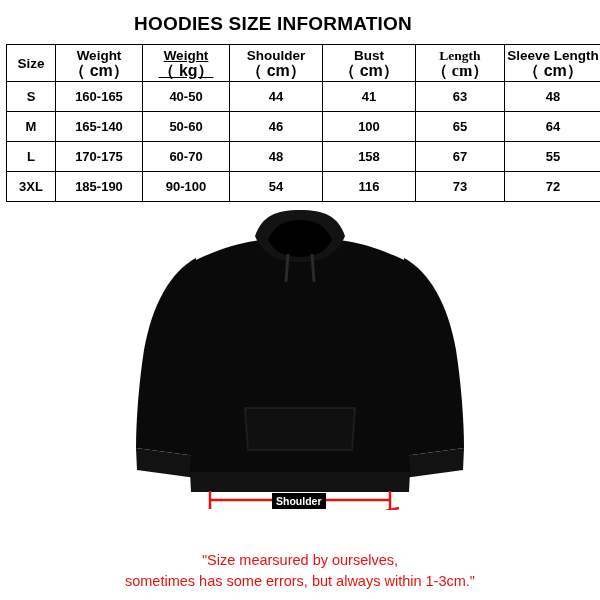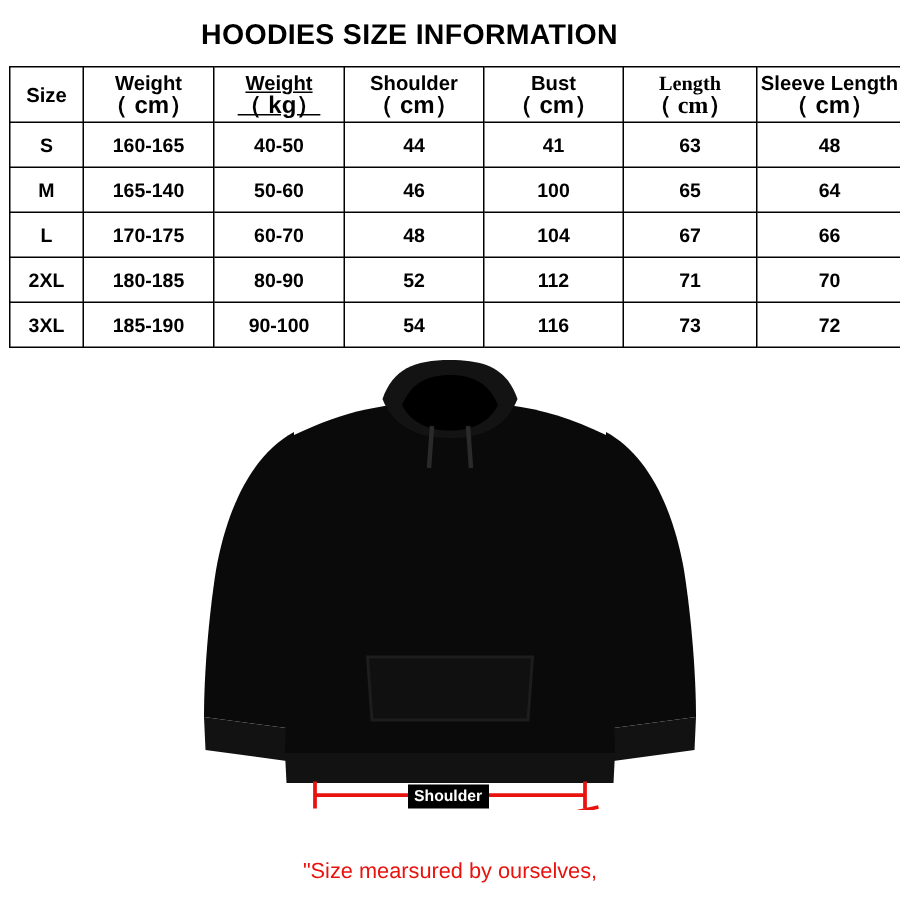--- a/index.html
+++ b/index.html
@@ -163,32 +163,23 @@
           <td>46</td>
           <td>100</td>
           <td>65</td>
           <td>64</td>
         </tr>
         <tr>
           <td>L</td>
           <td>170-175</td>
           <td>60-70</td>
           <td>48</td>
-          <td>104</td>
+          <td>158</td>
           <td>67</td>
-          <td>66</td>
-        </tr>
-        <tr>
-          <td>2XL</td>
-          <td>180-185</td>
-          <td>80-90</td>
-          <td>52</td>
-          <td>112</td>
-          <td>71</td>
-          <td>70</td>
+          <td>55</td>
         </tr>
         <tr>
           <td>3XL</td>
           <td>185-190</td>
           <td>90-100</td>
           <td>54</td>
           <td>116</td>
           <td>73</td>
           <td>72</td>
         </tr>
@@ -240,15 +231,16 @@
         <line x1="425" y1="537" x2="443" y2="533"></line>
       </g>
     </svg>
 
     <div class="measure-label lbl-shoulder">Shoulder</div>
 
   </div>
 
   <div class="footnote">
     <div>"Size mearsured by ourselves,</div>
+    <div>sometimes has some errors, but always within 1-3cm."</div>
   </div>
 
 </div>
 
 </body></html>

